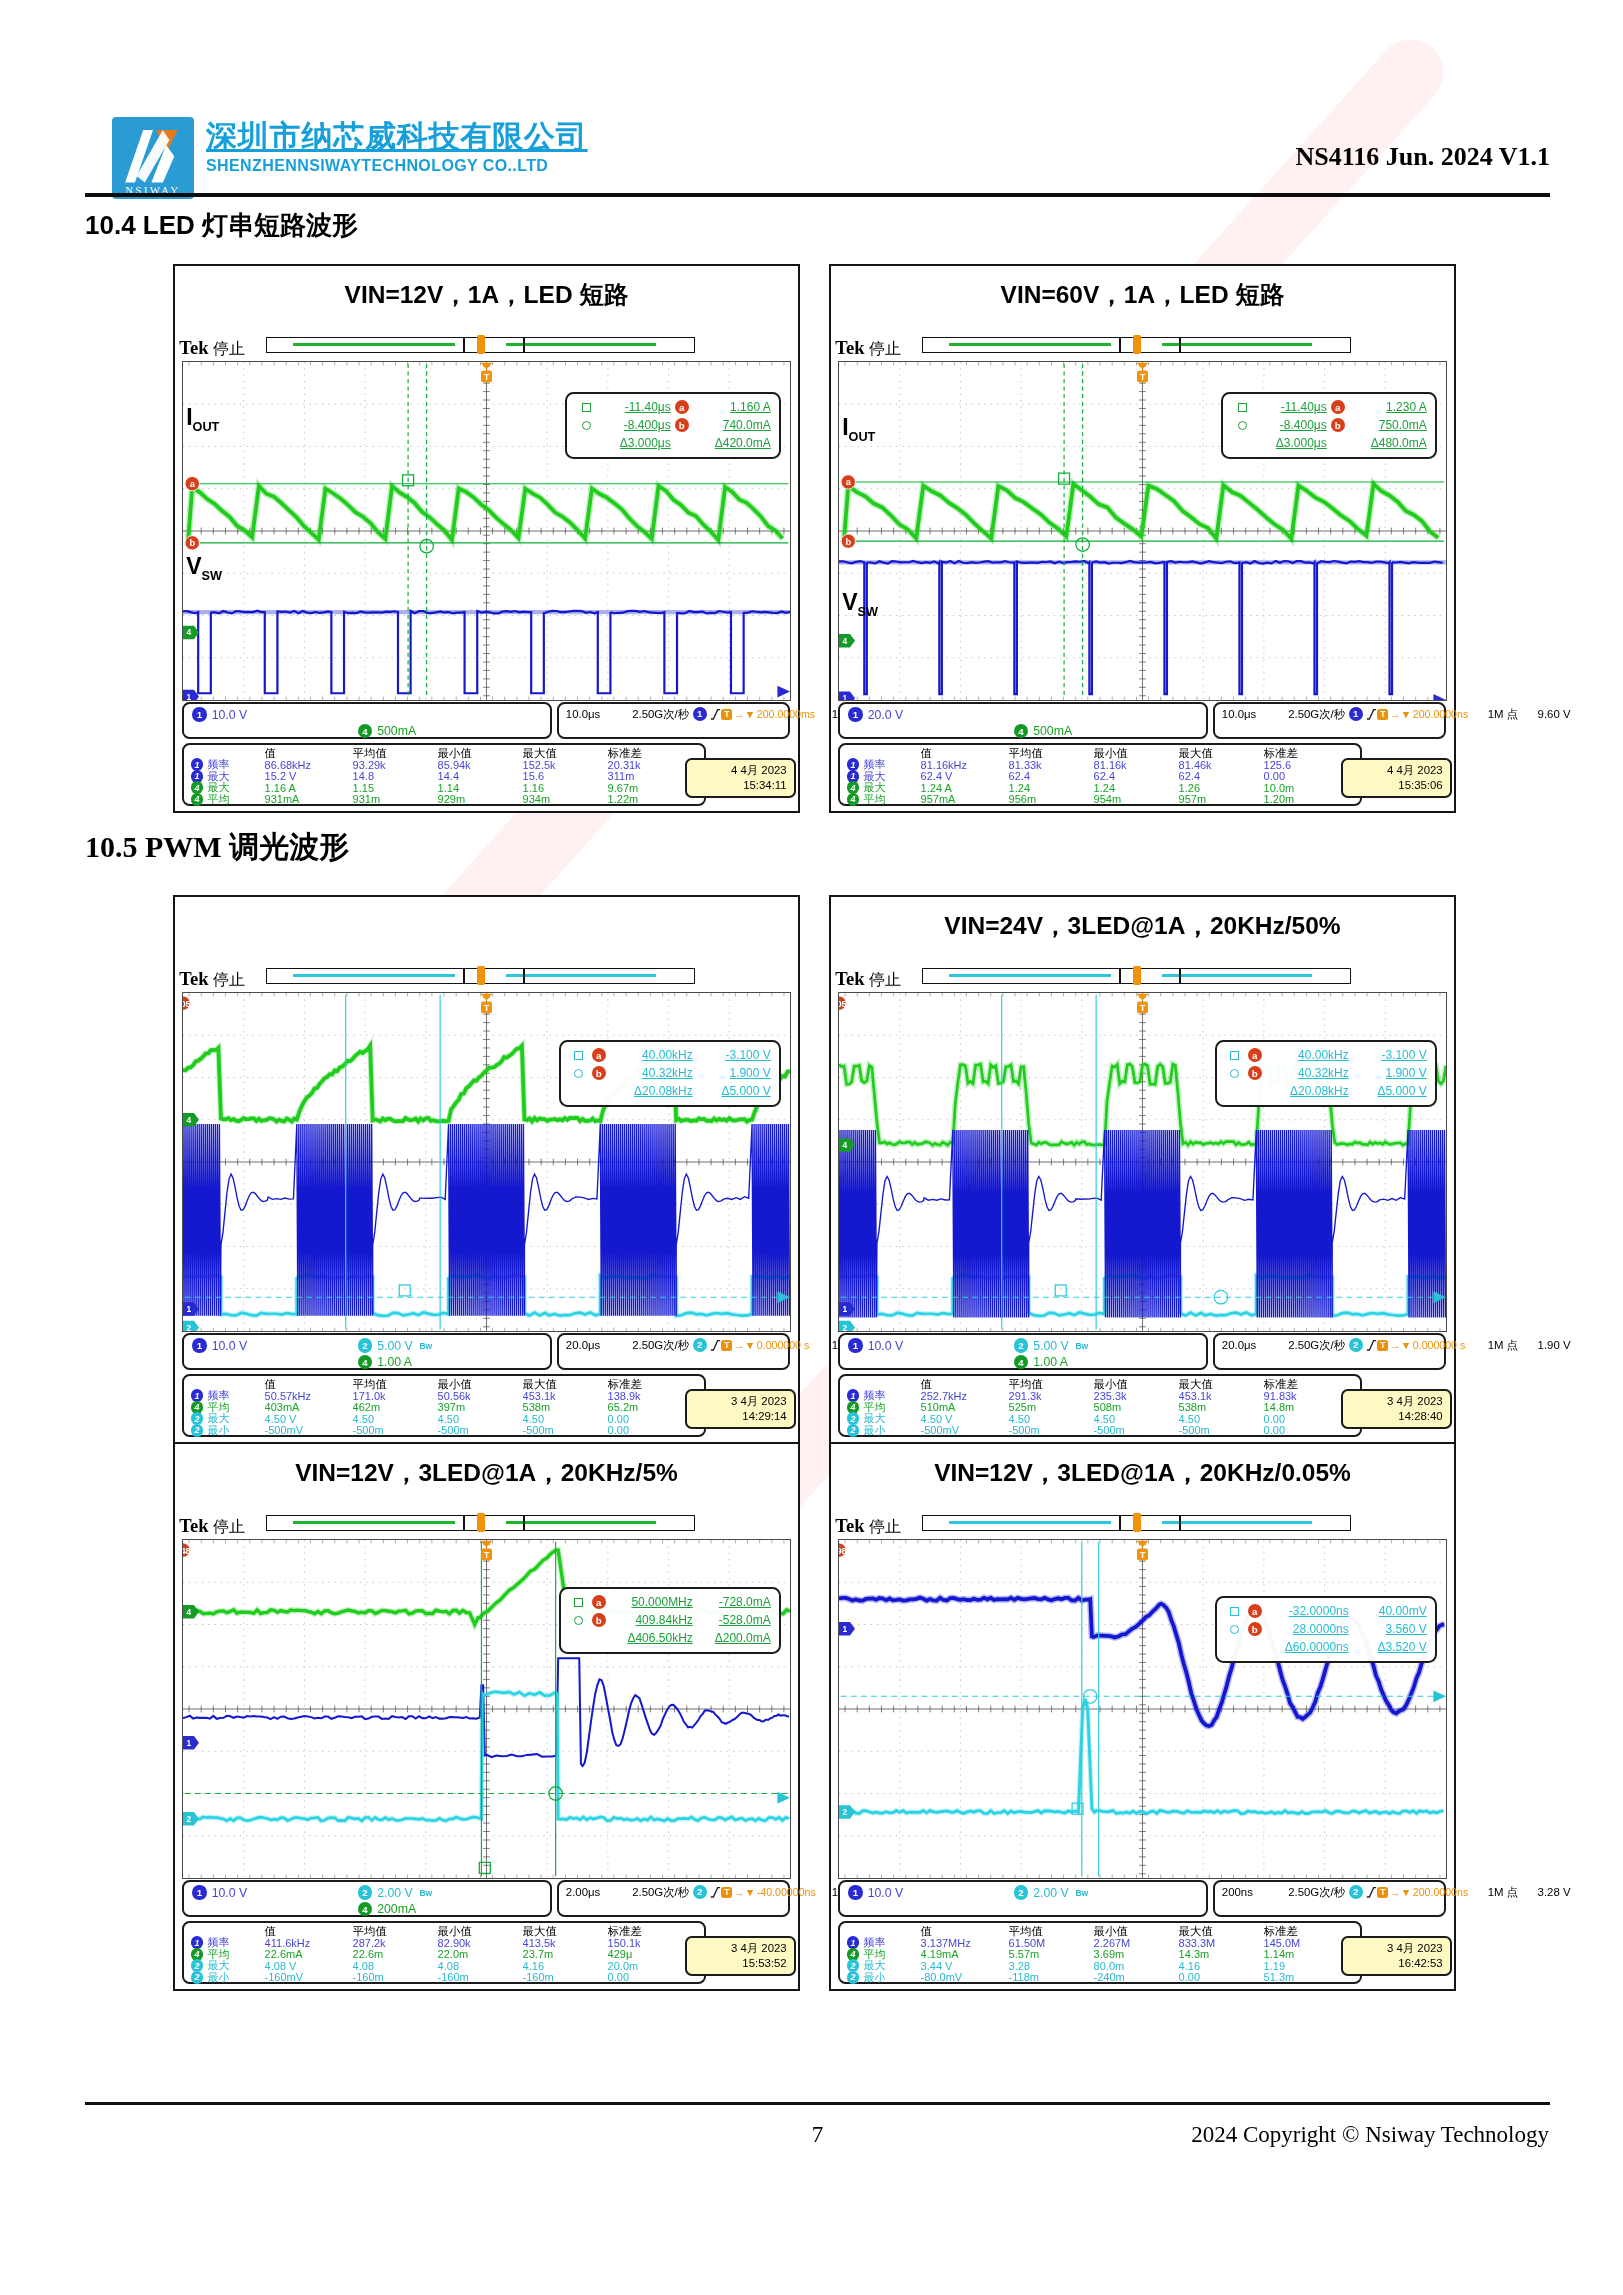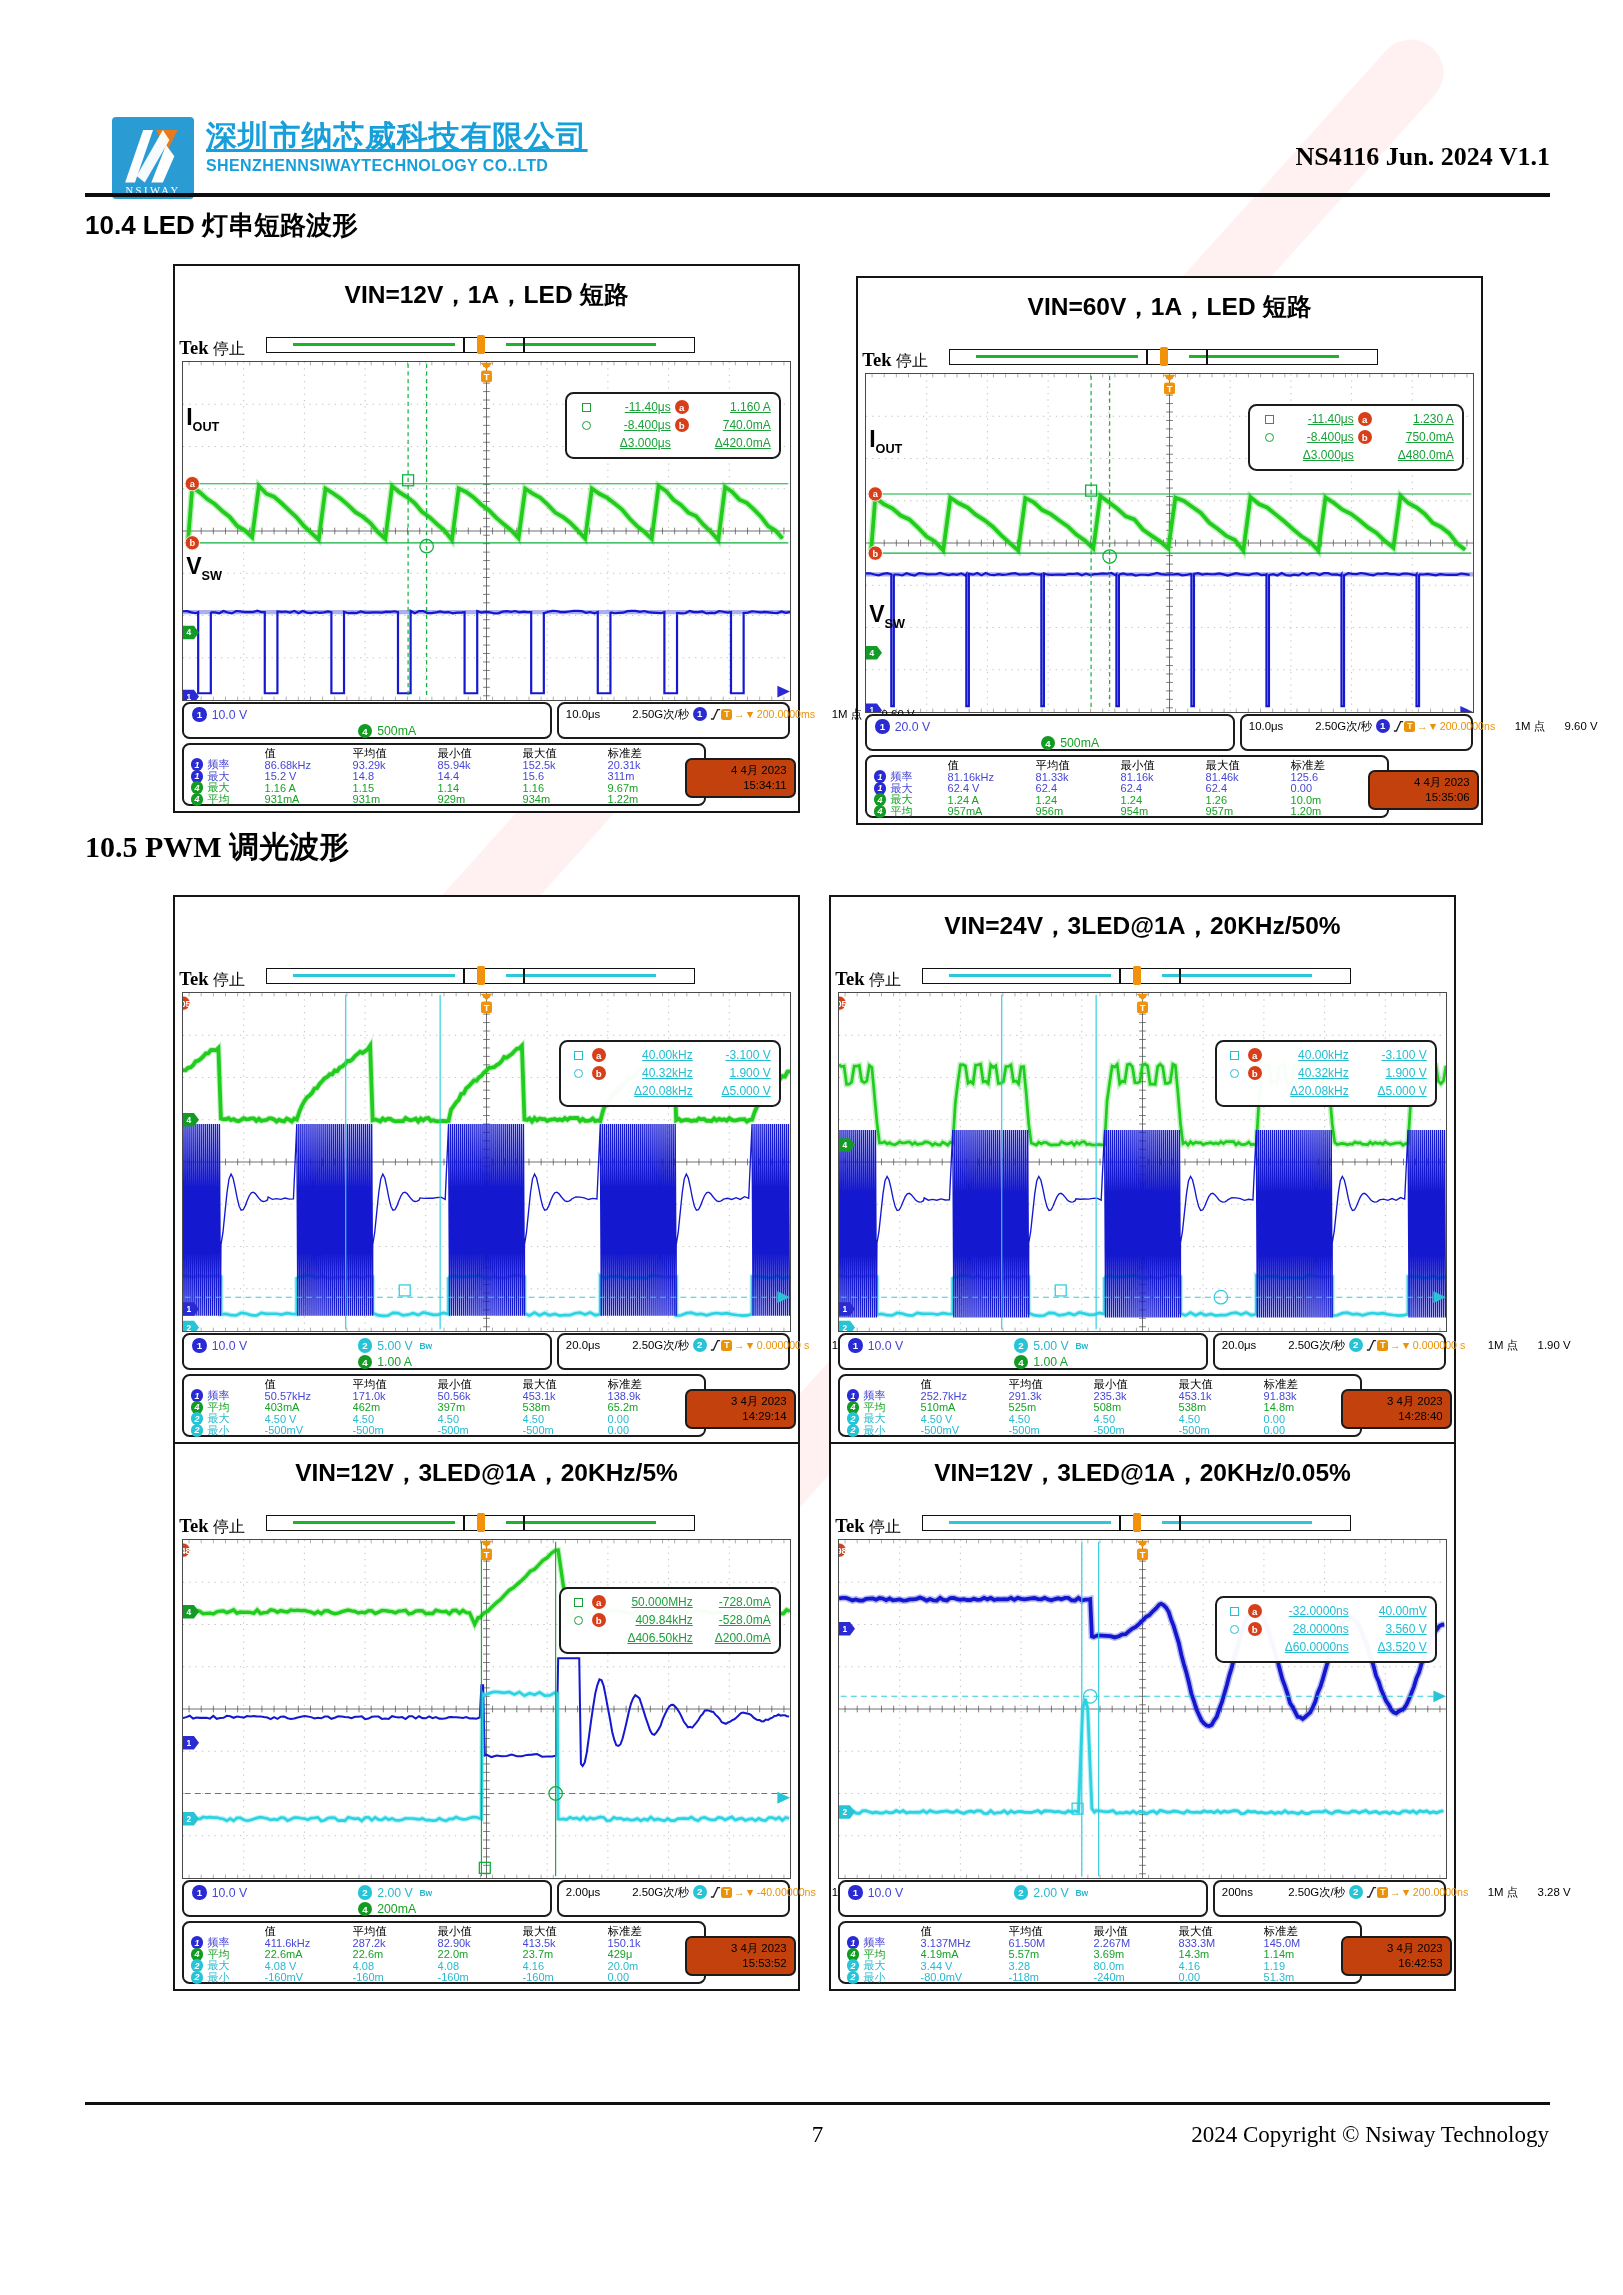--- a/index.html
+++ b/index.html
@@ -76,21 +76,21 @@
   .tflag{background:#e9930b;color:#fff;width:11px;height:11px;border-radius:2.5px;font-size:8.5px;display:inline-flex;align-items:center;justify-content:center;font-weight:bold;font-style:normal;}
   .tb-pts{flex:1;text-align:right;}
   .tb-lvl{width:49px;text-align:right;}
 
   .meas{position:absolute;left:6.8px;top:477px;width:524px;height:63px;border:2.1px solid #1b1b1b;border-radius:7.6px;background:#fff;box-sizing:border-box;padding:2.5px 6.8px 0;font-size:11px;display:grid;grid-template-columns:74px 88px 85px 85px 85px 71px;grid-auto-rows:11.5px;align-items:center;z-index:4;}
   .meas span{white-space:nowrap;overflow:hidden;}
   .mh{color:#000;font-size:11.4px;}
   .mlabel{display:flex;gap:4.2px;align-items:center;}
   .mbdg{width:12.7px;height:12.7px;border-radius:50%;color:#fff;font-weight:bold;font-size:9px;display:inline-flex;align-items:center;justify-content:center;flex:0 0 auto;}
 
-  .dtbox{position:absolute;right:2.5px;top:492px;width:93px;border:2.1px solid #1b1b1b;border-radius:6.8px;background:#c2410c;padding:3.4px 6.8px;font-size:11.4px;text-align:right;line-height:14.4px;color:#000;z-index:5;}
+  .dtbox{position:absolute;right:2.5px;top:492px;width:93px;border:2.1px solid #1b1b1b;border-radius:6.8px;background:#fef9c3;padding:3.4px 6.8px;font-size:11.4px;text-align:right;line-height:14.4px;color:#000;z-index:5;}
 </style>
 </head>
 <body>
 
 <div class="page">
   <div class="wm wm1"></div>
   <div class="wm wm2"></div>
   <div class="wm wm3"></div>
   <div class="wm wm4"></div>
 
@@ -454,21 +454,21 @@
         <span class="c4">931m</span>
         <span class="c4">929m</span>
         <span class="c4">934m</span>
         <span class="c4">1.22m</span>
       </div>
     <div class="dtbox">
       <div>4 4月 2023</div>
       <div>15:34:11</div>
     </div>
   </div>
-    <div class="scope acc-g" style="left: 856px; top: 264px; margin-top: 12px;">
+    <div class="scope acc-g" style="left: 829px; top: 264px;">
     <div class="scope-title">VIN=60V，1A，LED 短路</div>
     <div class="tek"><span class="tek-b">Tek</span> <span class="tek-s">停止</span></div>
     <div class="sbar">
       <i class="sline l"></i>
       <i class="sline r"></i>
       <i class="sdiv d1"></i>
       <i class="sdiv d2"></i>
       <span class="scaret"></span>
     </div>
     <div class="grat">

